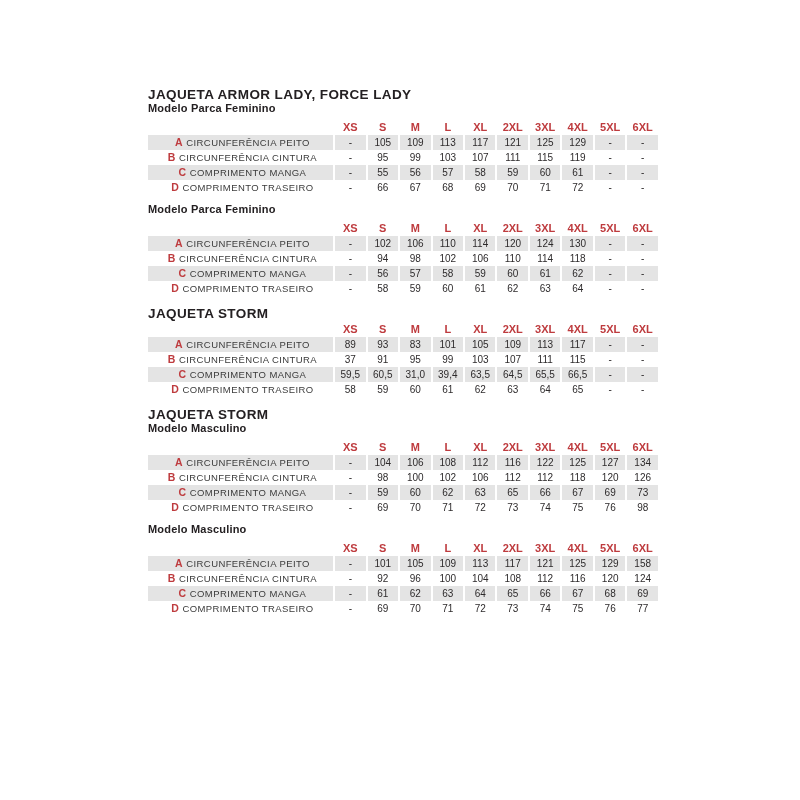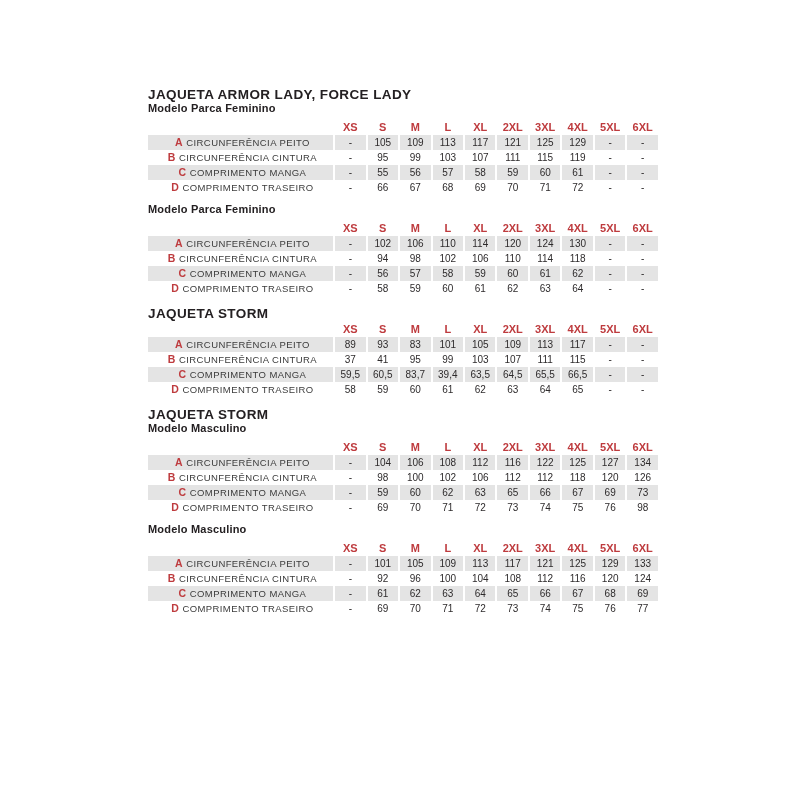--- a/index.html
+++ b/index.html
@@ -273,35 +273,35 @@
             <td>105</td>
             <td>109</td>
             <td>113</td>
             <td>117</td>
             <td>-</td>
             <td>-</td>
           </tr>
           <tr>
             <td class="label-cell"><span class="letter">B</span><span class="lbl">CIRCUNFERÊNCIA CINTURA</span></td>
             <td>37</td>
-            <td>41</td>
+            <td>91</td>
             <td>95</td>
             <td>99</td>
             <td>103</td>
             <td>107</td>
             <td>111</td>
             <td>115</td>
             <td>-</td>
             <td>-</td>
           </tr>
           <tr class="stripe">
             <td class="label-cell"><span class="letter">C</span><span class="lbl">COMPRIMENTO MANGA</span></td>
             <td>59,5</td>
             <td>60,5</td>
-            <td>83,7</td>
+            <td>31,0</td>
             <td>39,4</td>
             <td>63,5</td>
             <td>64,5</td>
             <td>65,5</td>
             <td>66,5</td>
             <td>-</td>
             <td>-</td>
           </tr>
           <tr>
             <td class="label-cell"><span class="letter">D</span><span class="lbl">COMPRIMENTO TRASEIRO</span></td>
@@ -419,21 +419,21 @@
             <td class="label-cell"><span class="letter">A</span><span class="lbl">CIRCUNFERÊNCIA PEITO</span></td>
             <td>-</td>
             <td>101</td>
             <td>105</td>
             <td>109</td>
             <td>113</td>
             <td>117</td>
             <td>121</td>
             <td>125</td>
             <td>129</td>
-            <td>133</td>
+            <td>158</td>
           </tr>
           <tr>
             <td class="label-cell"><span class="letter">B</span><span class="lbl">CIRCUNFERÊNCIA CINTURA</span></td>
             <td>-</td>
             <td>92</td>
             <td>96</td>
             <td>100</td>
             <td>104</td>
             <td>108</td>
             <td>112</td>

